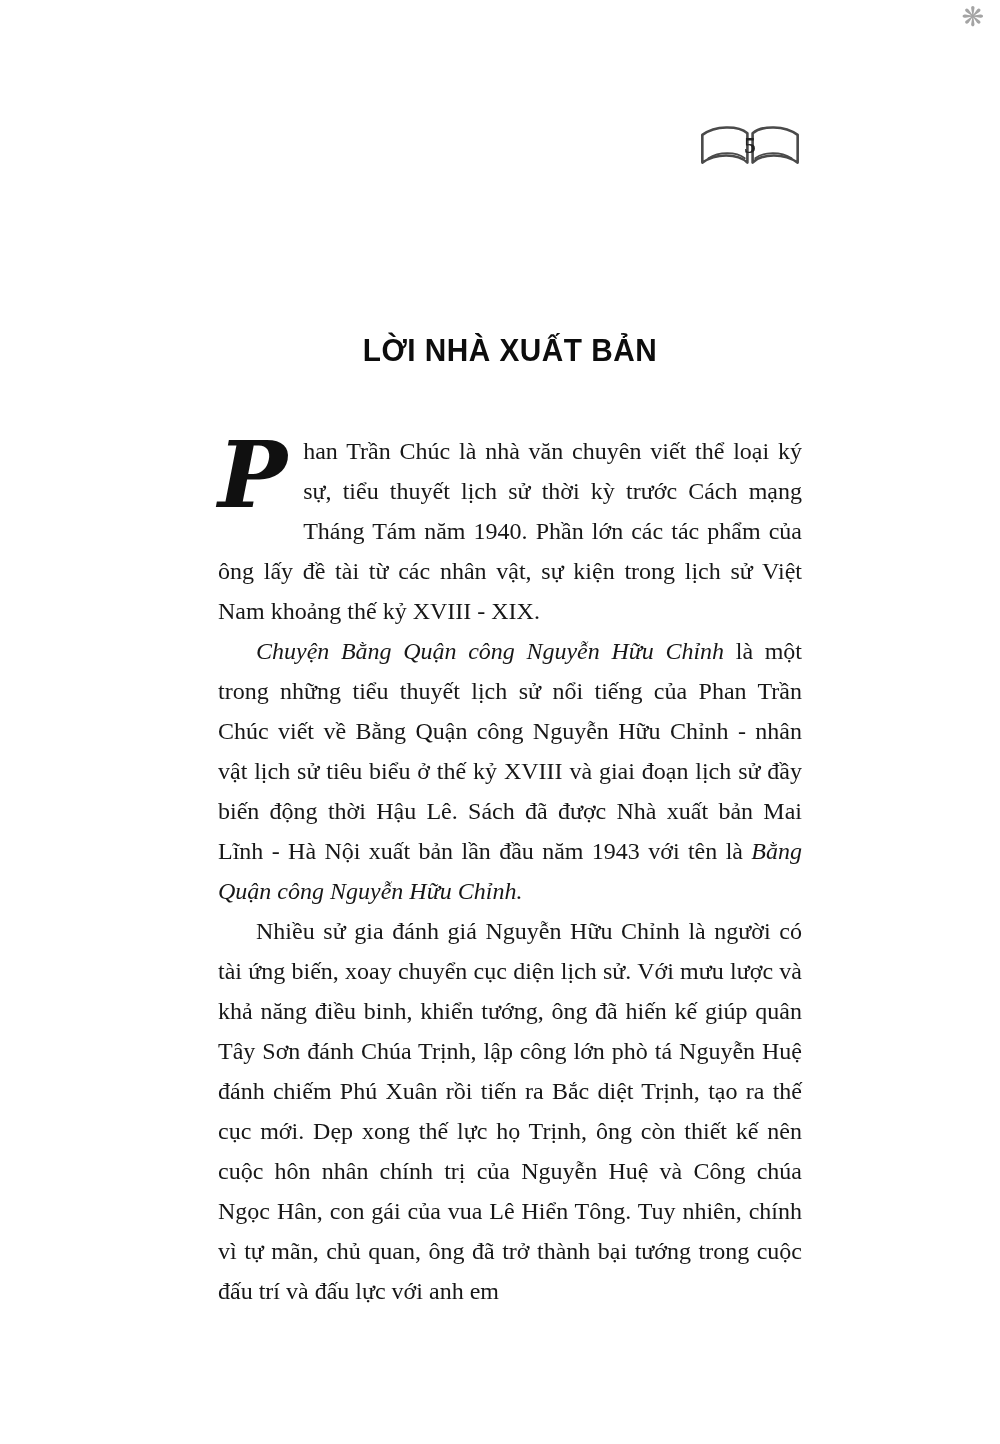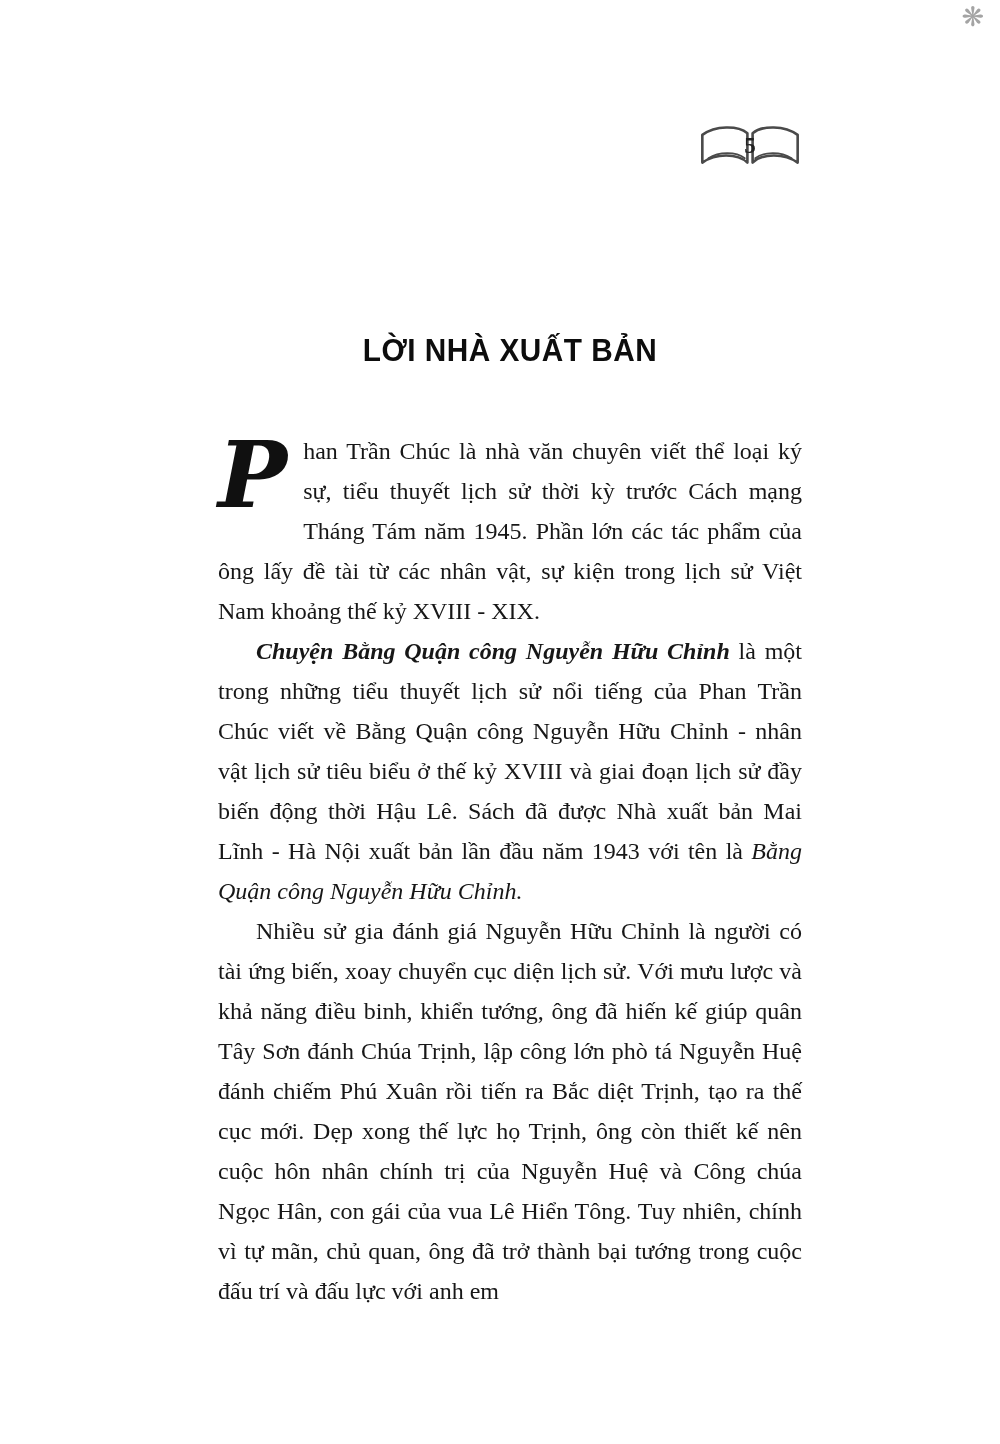--- a/index.html
+++ b/index.html
@@ -78,21 +78,21 @@
     float: left;
     font-family: "DejaVu Serif", serif;
     font-style: italic;
     font-weight: bold;
     font-size: 92px;
     line-height: 76px;
     padding: 6px 16px 0 0;
     color: #101010;
   }
 
-  .lead-bold-italic { font-weight: bold; font-style: italic; }
+  .lead-bold-italic { font-weight: normal; font-style: italic; }
   .tail-italic { font-style: italic; }
 </style>
 </head>
 <body>
 
 <div class="page">
 
   <div class="corner-flower">❋</div>
 
   <div class="book-badge">
@@ -111,21 +111,21 @@
     <span class="page-num">5</span>
   </div>
 
   <div class="content">
 
     <h1 class="chapter-title">LỜI NHÀ XUẤT BẢN</h1>
 
     <div class="body-text">
 
       <p>
-        <span class="drop-cap">P</span><span>han Trần Chúc là nhà văn chuyên viết thể loại ký sự, tiểu thuyết lịch sử thời kỳ trước Cách mạng Tháng Tám năm 1945. Phần lớn các tác phẩm của ông lấy đề tài từ các nhân vật, sự kiện trong lịch sử Việt Nam khoảng thế kỷ XVIII - XIX.</span>
+        <span class="drop-cap">P</span><span>han Trần Chúc là nhà văn chuyên viết thể loại ký sự, tiểu thuyết lịch sử thời kỳ trước Cách mạng Tháng Tám năm 1940. Phần lớn các tác phẩm của ông lấy đề tài từ các nhân vật, sự kiện trong lịch sử Việt Nam khoảng thế kỷ XVIII - XIX.</span>
       </p>
 
       <p class="indented">
         <span class="lead-bold-italic">Chuyện Bằng Quận công Nguyễn Hữu Chỉnh</span><span> là một trong những tiểu thuyết lịch sử nổi tiếng của Phan Trần Chúc viết về Bằng Quận công Nguyễn Hữu Chỉnh - nhân vật lịch sử tiêu biểu ở thế kỷ XVIII và giai đoạn lịch sử đầy biến động thời Hậu Lê. Sách đã được Nhà xuất bản Mai Lĩnh - Hà Nội xuất bản lần đầu năm 1943 với tên là </span><span class="tail-italic">Bằng Quận công Nguyễn Hữu Chỉnh.</span>
       </p>
 
       <p class="indented">
         <span>Nhiều sử gia đánh giá Nguyễn Hữu Chỉnh là người có tài ứng biến, xoay chuyển cục diện lịch sử. Với mưu lược và khả năng điều binh, khiển tướng, ông đã hiến kế giúp quân Tây Sơn đánh Chúa Trịnh, lập công lớn phò tá Nguyễn Huệ đánh chiếm Phú Xuân rồi tiến ra Bắc diệt Trịnh, tạo ra thế cục mới. Dẹp xong thế lực họ Trịnh, ông còn thiết kế nên cuộc hôn nhân chính trị của Nguyễn Huệ và Công chúa Ngọc Hân, con gái của vua Lê Hiển Tông. Tuy nhiên, chính vì tự mãn, chủ quan, ông đã trở thành bại tướng trong cuộc đấu trí và đấu lực với anh em</span>
       </p>
 

